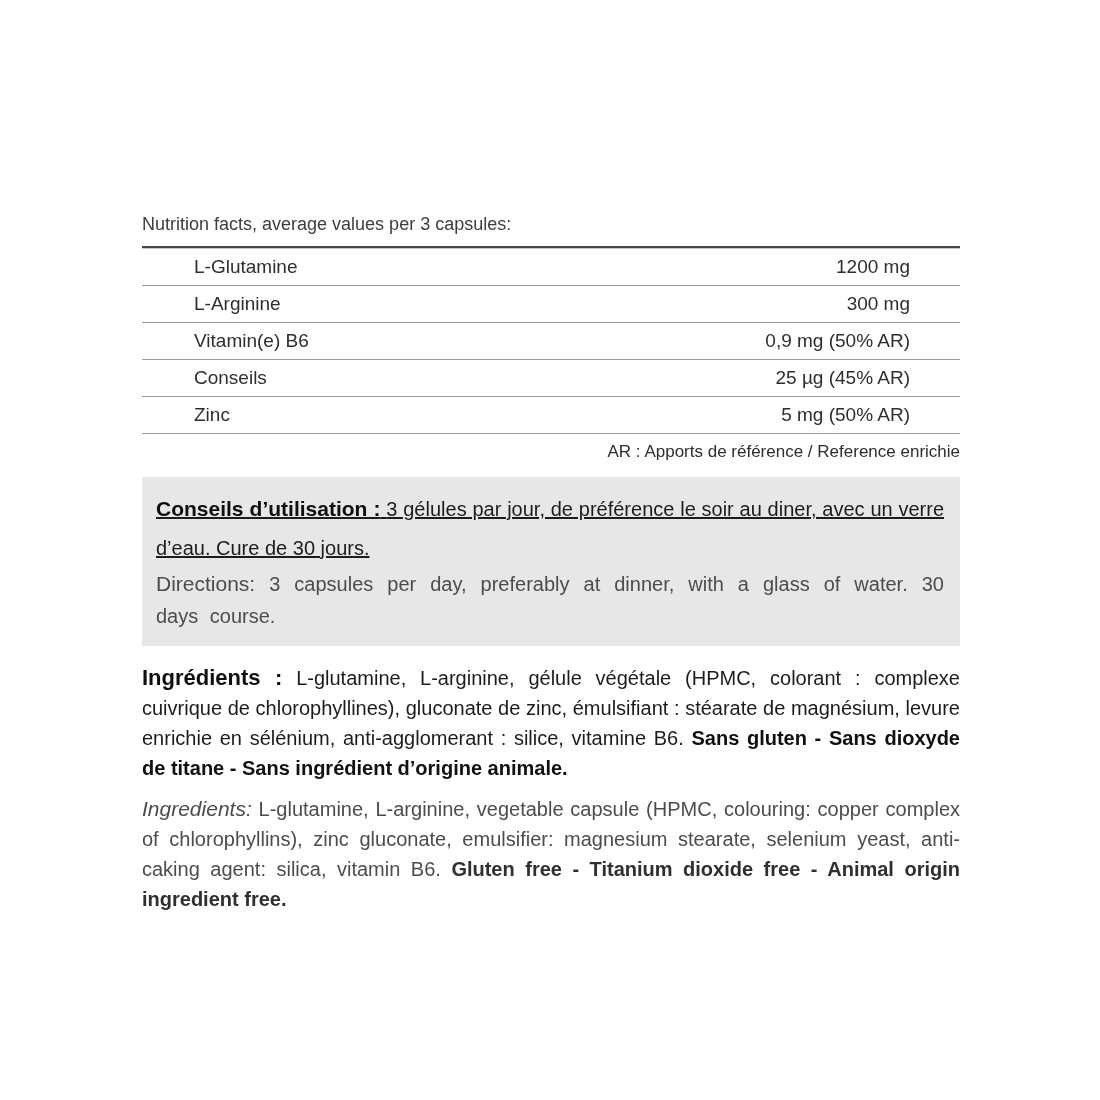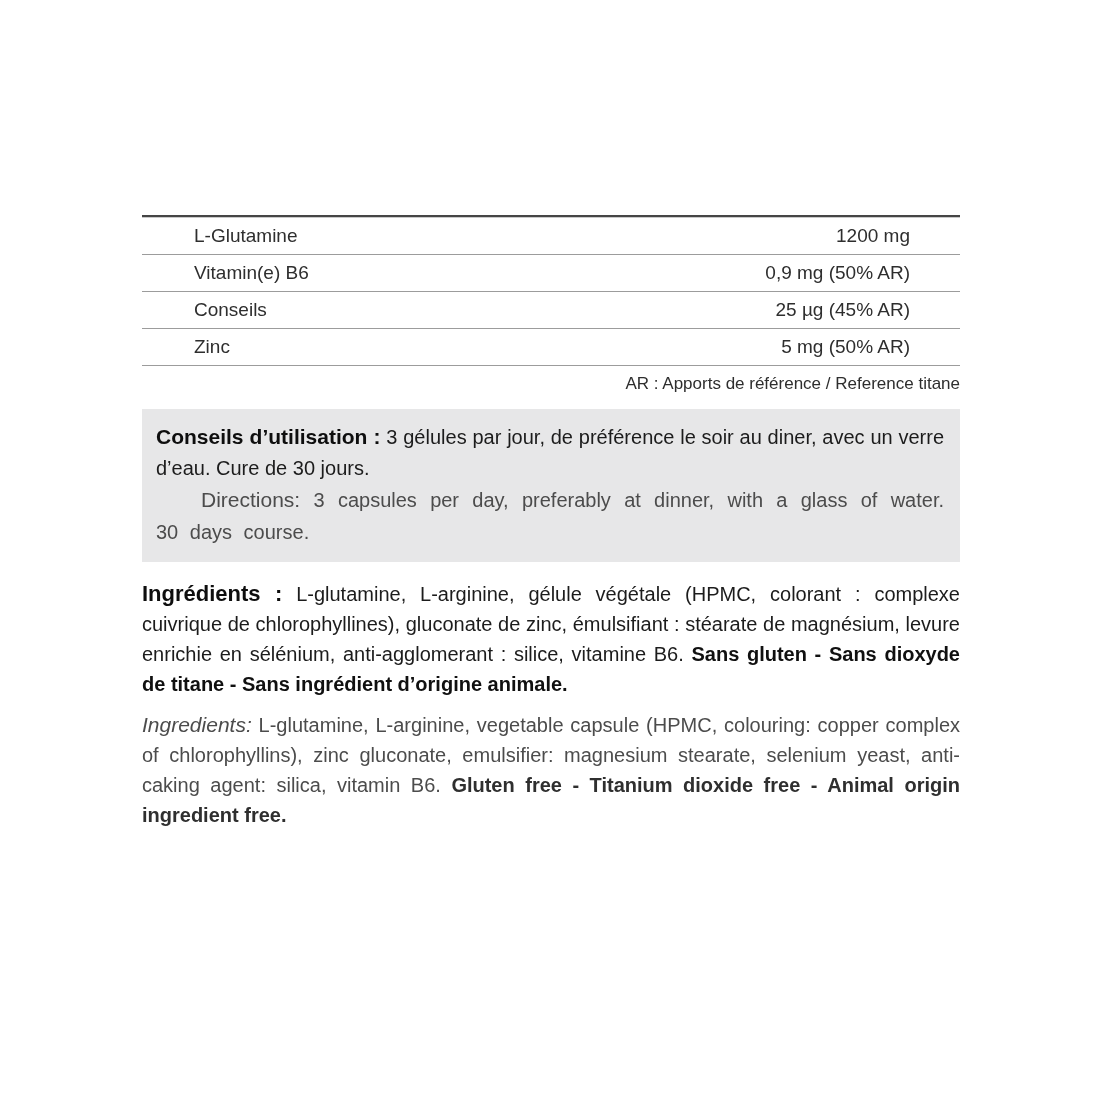--- a/index.html
+++ b/index.html
@@ -26,60 +26,65 @@
 
   .ntable{width:100%;}
   .nrow{display:flex;justify-content:space-between;align-items:flex-end;
         padding:7px 50px 7px 52px;border-bottom:1px solid var(--rule-thin);
         font-size:19px;color:var(--table-text);line-height:22px;}
   .nrow .val{text-align:right;white-space:nowrap;}
 
   .footnote{margin-top:8px;text-align:right;font-size:17px;color:var(--table-text);line-height:20px;}
 
   .usage-box{margin-top:15px;background:var(--box-bg);padding:12px 16px 14px 14px;}
-  .usage-fr{font-size:20px;line-height:31px;color:var(--fr-text);text-align:justify;}
+  .usage-fr{font-size:20px;line-height:39px;color:var(--fr-text);text-align:justify;text-decoration:underline;}
   .usage-fr .lead{font-size:21px;font-weight:700;color:#0e0e0e;}
   .usage-en{font-size:20px;line-height:32px;color:var(--en-text);text-align:justify;word-spacing:6px;}
-  .usage-en .lead{font-size:21px;margin-left:45px;}
+  .usage-en .lead{font-size:21px;}
 
   .ing-fr{margin-top:17px;font-size:20px;line-height:30px;color:var(--fr-text);text-align:justify;}
   .ing-fr .lead{font-size:22px;font-weight:700;color:#0e0e0e;margin-top:34px;}
   .ing-fr .claims{font-weight:700;color:#101010;}
   .ing-en{margin-top:11px;font-size:20px;line-height:30px;color:var(--en-text);text-align:justify;}
   .ing-en .lead{font-size:21px;font-style:italic;}
   .ing-en .claims{font-weight:700;color:var(--claims);}
 </style>
 </head>
 <body>
 
 <div class="sheet">
 
+  <div class="subtitle-en">Nutrition facts, average values per 3 capsules:</div>
 
   <div class="thick-rule"></div>
 
   <div class="ntable">
     <div class="nrow">
       <span class="name">L-Glutamine</span>
       <span class="val">1200 mg</span>
+    </div>
+    <div class="nrow">
+      <span class="name">L-Arginine</span>
+      <span class="val">300 mg</span>
     </div>
     <div class="nrow">
       <span class="name">Vitamin(e) B6</span>
       <span class="val">0,9 mg (50% AR)</span>
     </div>
     <div class="nrow">
       <span class="name">Conseils</span>
       <span class="val">25 µg (45% AR)</span>
     </div>
     <div class="nrow">
       <span class="name">Zinc</span>
       <span class="val">5 mg (50% AR)</span>
     </div>
   </div>
 
-  <div class="footnote">AR : Apports de référence / Reference titane</div>
+  <div class="footnote">AR : Apports de référence / Reference enrichie</div>
 
   <div class="usage-box">
     <p class="usage-fr"><span class="lead">Conseils d’utilisation :</span> <span>3 gélules par jour, de préférence le soir au diner, avec un verre d’eau. Cure de 30 jours.</span></p>
     <p class="usage-en"><span class="lead">Directions:</span> <span>3 capsules per day, preferably at dinner, with a glass of water. 30 days course.</span></p>
   </div>
 
   <p class="ing-fr"><span class="lead">Ingrédients :</span> <span>L-glutamine, L-arginine, gélule végétale (HPMC, colorant : complexe cuivrique de chlorophyllines), gluconate de zinc, émulsifiant : stéarate de magnésium, levure enrichie en sélénium, anti-agglomerant : silice, vitamine B6.</span> <span class="claims">Sans gluten - Sans dioxyde de titane - Sans ingrédient d’origine animale.</span></p>
 
   <p class="ing-en"><span class="lead">Ingredients:</span> <span>L-glutamine, L-arginine, vegetable capsule (HPMC, colouring: copper complex of chlorophyllins), zinc gluconate, emulsifier: magnesium stearate, selenium yeast, anti-caking agent: silica, vitamin B6.</span> <span class="claims">Gluten free - Titanium dioxide free - Animal origin ingredient free.</span></p>
 

